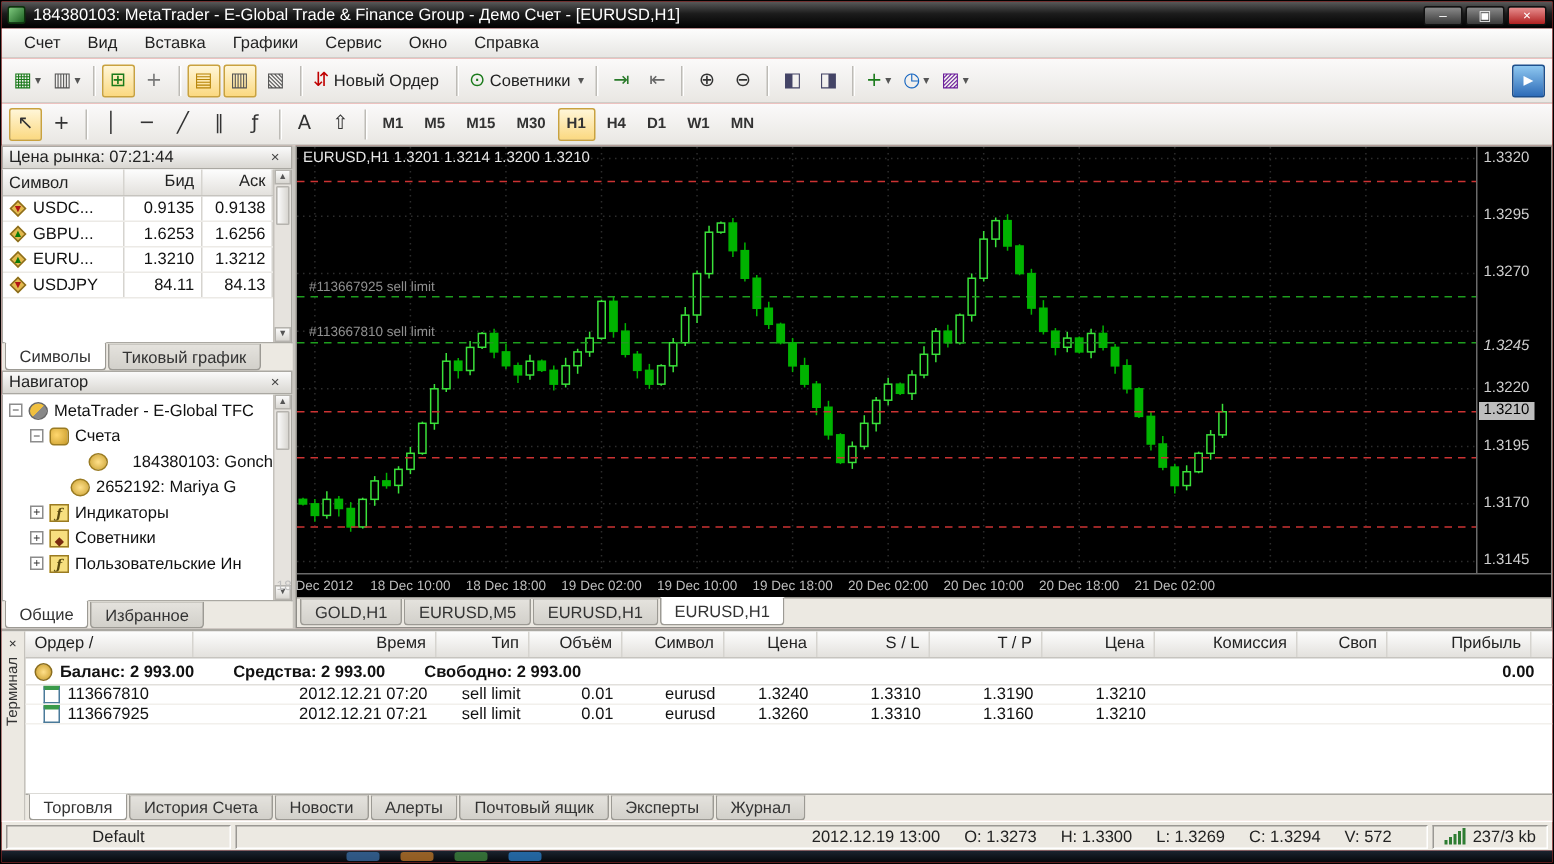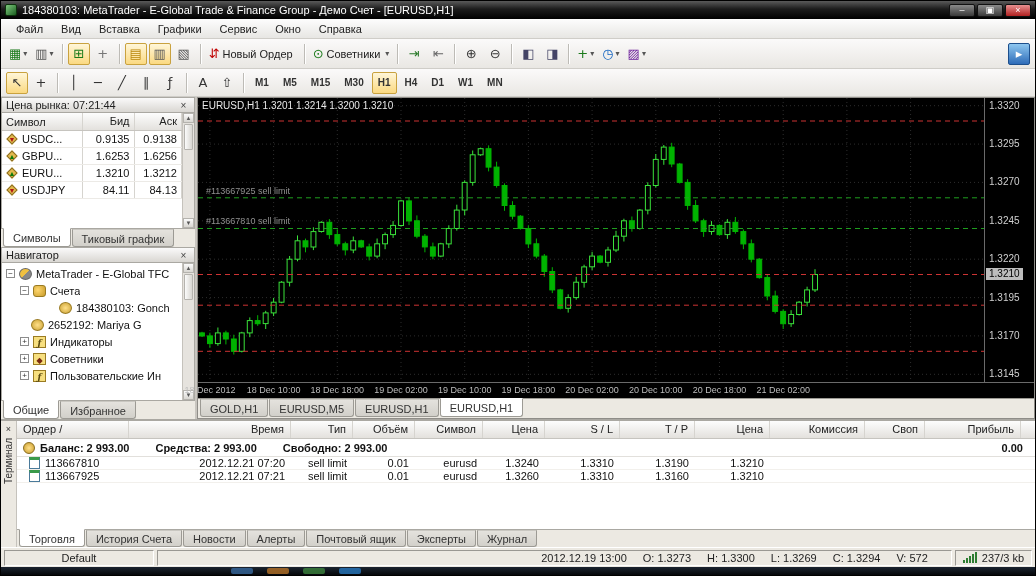--- a/index.html
+++ b/index.html
@@ -136,21 +136,21 @@
     <span class="app-icon"></span>
     <span class="title-text">184380103: MetaTrader - E-Global Trade &amp; Finance Group - Демо Счет - [EURUSD,H1]</span>
     <span class="win-controls">
       <span class="wbtn">–</span>
       <span class="wbtn">▣</span>
       <span class="wbtn close">×</span>
     </span>
   </div>
 
   <div class="menubar">
-      <span class="menu-item">Файл</span>
+      <span class="menu-item">Счет</span>
       <span class="menu-item">Вид</span>
       <span class="menu-item">Вставка</span>
       <span class="menu-item">Графики</span>
       <span class="menu-item">Сервис</span>
       <span class="menu-item">Окно</span>
       <span class="menu-item">Справка</span>
     </div>
 
   <div class="toolbar row1">
       <span class="tb-btn">
@@ -356,26 +356,26 @@
                 <div class="tree-row" style="padding-left: 4px;">
                   <span class="tree-exp">−</span>
                   <span class="tree-icon icon-logo"></span>
                   <span class="tree-label">MetaTrader - E-Global TFC</span>
                 </div>
                 <div class="tree-row" style="padding-left: 18px;">
                   <span class="tree-exp">−</span>
                   <span class="tree-icon icon-accounts"></span>
                   <span class="tree-label">Счета</span>
                 </div>
-                <div class="tree-row" style="padding-left: 44px;">
+                <div class="tree-row" style="padding-left: 32px; justify-content: space-between;">
                   <span class="tree-exp-spacer"></span>
                   <span class="tree-icon icon-account"></span>
                   <span class="tree-label">184380103: Gonch</span>
                 </div>
-                <div class="tree-row" style="padding-left: 16px;">
+                <div class="tree-row" style="padding-left: 32px;">
                   <span class="tree-exp-spacer"></span>
                   <span class="tree-icon icon-account"></span>
                   <span class="tree-label">2652192: Mariya G</span>
                 </div>
                 <div class="tree-row" style="padding-left: 18px;">
                   <span class="tree-exp">+</span>
                   <span class="tree-icon icon-indicators">ƒ</span>
                   <span class="tree-label">Индикаторы</span>
                 </div>
                 <div class="tree-row" style="padding-left: 18px;">
@@ -592,21 +592,21 @@
               <line x1="0" y1="253.3" x2="786" y2="253.3" stroke="#cc3333" stroke-dasharray="5,4"></line>
             </svg>
           <div class="ohlc">EURUSD,H1 1.3201 1.3214 1.3200 1.3210</div>
         <div class="line-label" style="top: 87.7838px; left: 8px;">#113667925 sell limit</div>
             <div class="line-label" style="top: 118.486px; left: 8px;">#113667810 sell limit</div>
           </div>
         <div class="price-axis">
             <div class="pa-tick" style="top: 1.67568px;">1.3320</div>
             <div class="pa-tick" style="top: 40.0541px;">1.3295</div>
             <div class="pa-tick" style="top: 78.4324px;">1.3270</div>
-            <div class="pa-tick" style="top: 117px;">1.3245</div>
+            <div class="pa-tick" style="top: 127px; font-style: italic;">1.3245</div>
             <div class="pa-tick" style="top: 155.189px;">1.3220</div>
             <div class="pa-tick" style="top: 193.568px;">1.3195</div>
             <div class="pa-tick" style="top: 231.946px;">1.3170</div>
             <div class="pa-tick" style="top: 270.324px;">1.3145</div>
             <div class="price-badge" style="top: 169.541px;">1.3210</div>
           </div>
         <div class="time-axis">
             <div class="ta-label" style="left: 11.9423px;">18 Dec 2012</div>
             <div class="ta-label" style="left: 75.6346px;">18 Dec 10:00</div>
             <div class="ta-label" style="left: 139.327px;">18 Dec 18:00</div>

